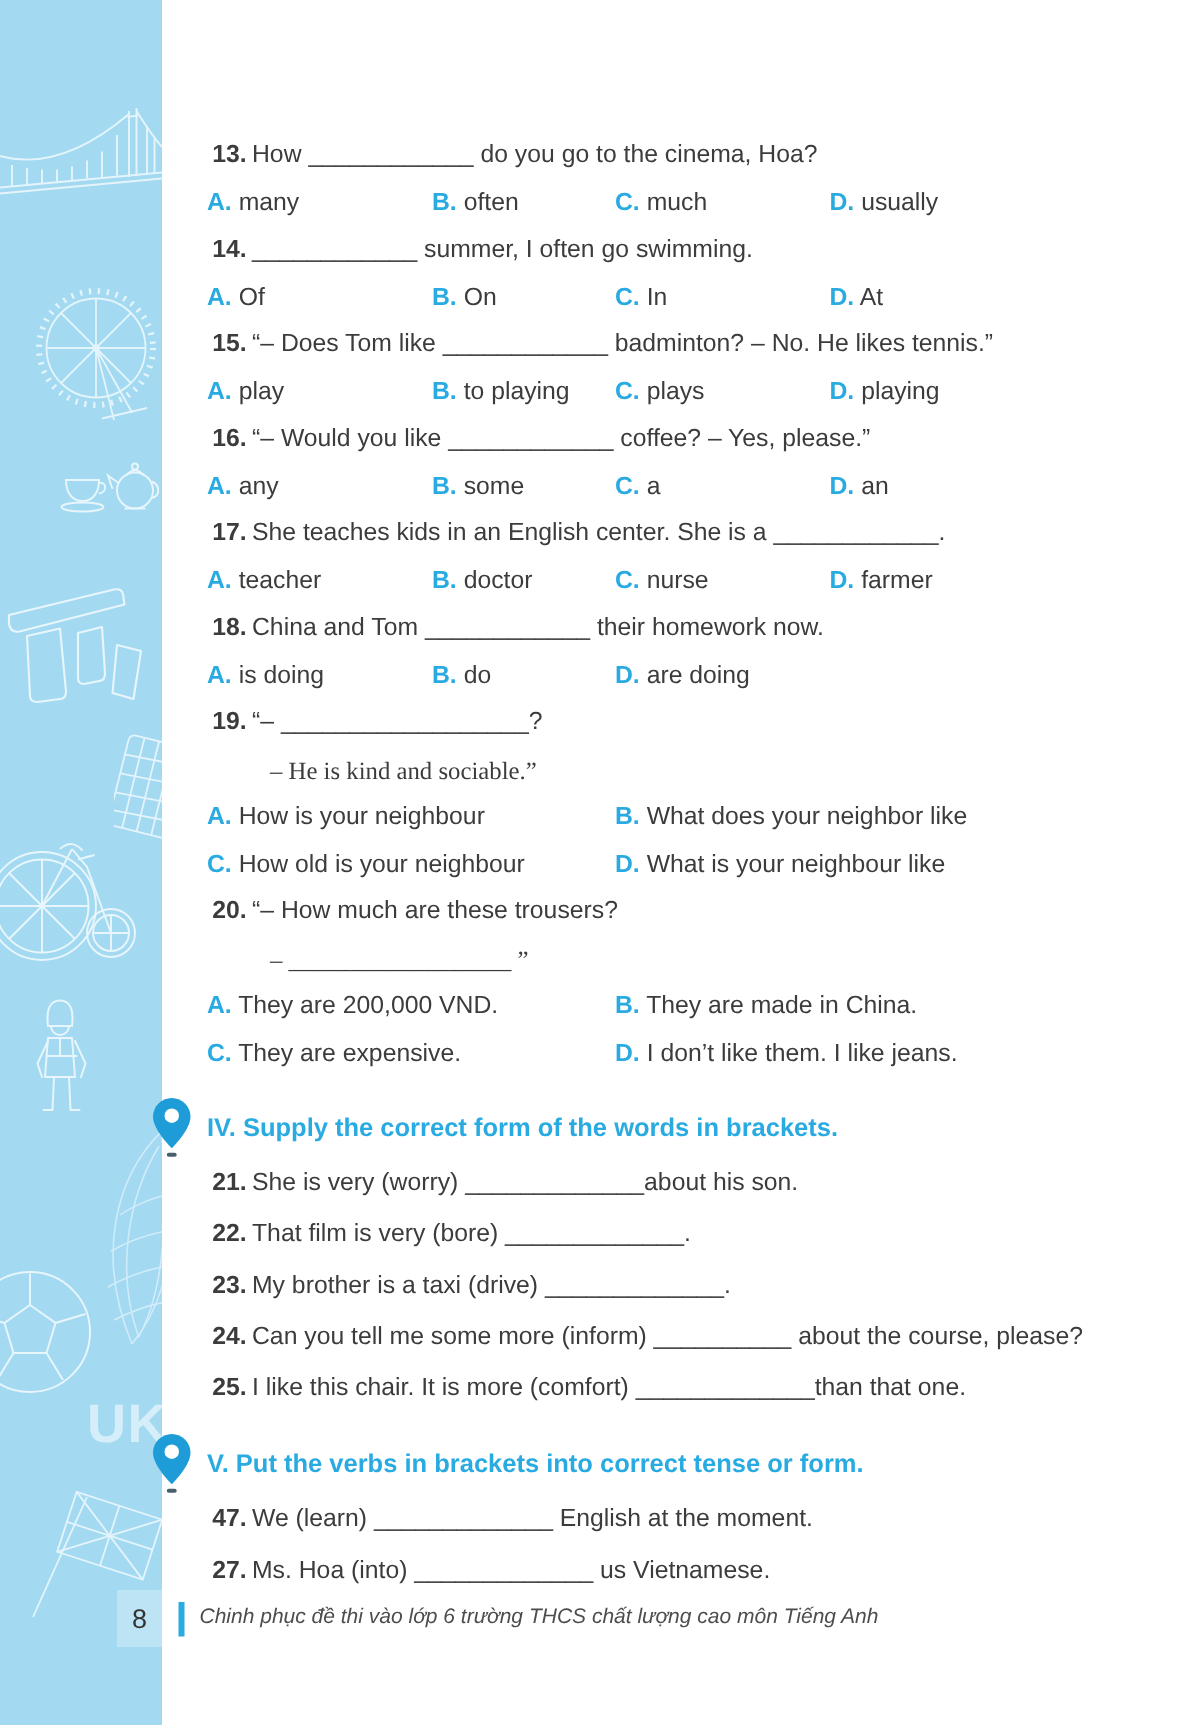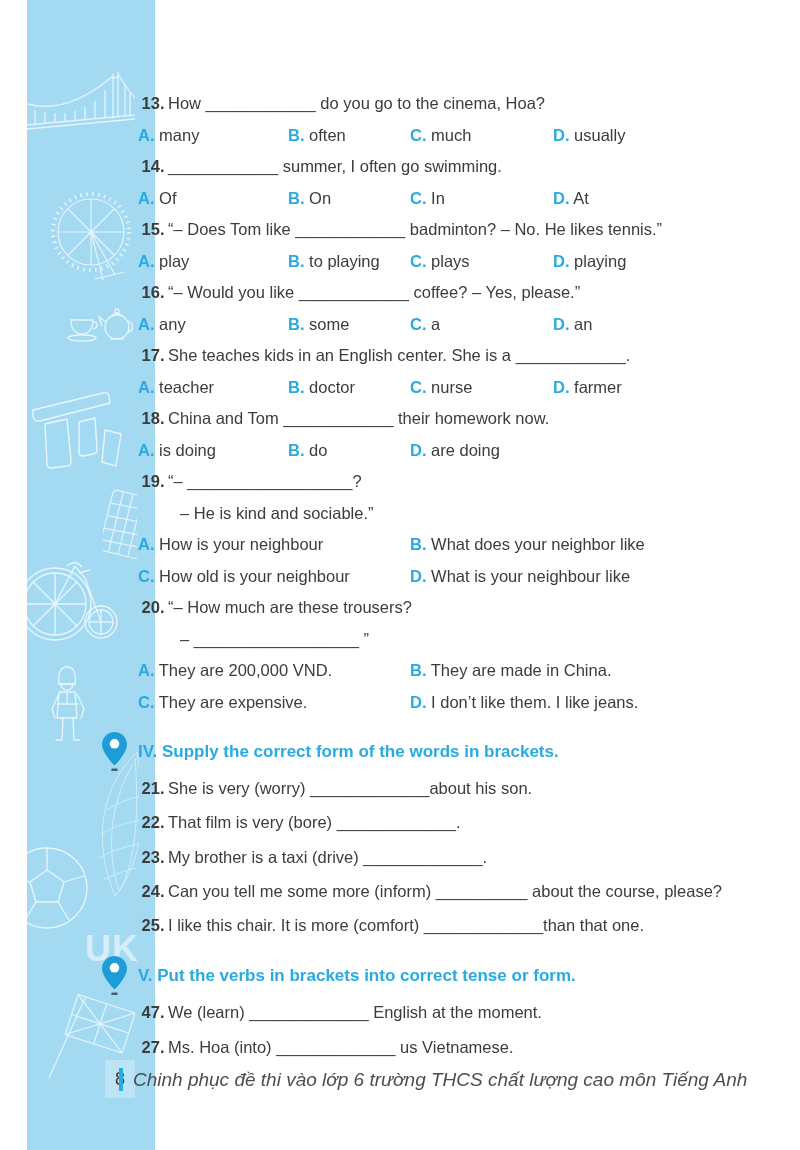--- a/index.html
+++ b/index.html
@@ -8,24 +8,23 @@
     position:relative;
     background:#ffffff;
     font-family:"Liberation Sans", sans-serif;
     color:var(--body, #3c3c3c);
     overflow:hidden;
   }
 
   
   .sidebar {
     position:absolute; left:0; top:0;
-    width:128px; height:1150px;
+    width:108px; height:1150px;
     background:var(--sidebar, #a3daf2);
     overflow:hidden;
-    margin-left:27px;
   }
   .deco { position:absolute; }
   .uk-watermark {
     position:absolute; left:58px; top:928px;
     font-size:36px; font-weight:bold; letter-spacing:1px;
     color:rgba(255,255,255,0.55);
   }
   .pagenum-box {
     position:absolute; left:78px; top:1060px;
     width:30px; height:38px;
@@ -34,21 +33,21 @@
     font-size:18px; color:#333333;
   }
 
   
   .content {
     position:absolute; left:138px; top:88px; width:648px;
     font-size:16.5px;
   }
   .qline { line-height:31.5px; white-space:nowrap; }
   .qnum { font-weight:bold; display:inline-block; min-width:30px;text-align:center; }
-  .cont { padding-left:42px; }
+  .cont { padding-left:42px;font-family:Liberation Serif, serif; }
   .opts {
     display:grid; 
     line-height:31.5px; white-space:nowrap;
   }
   .opts.cols4 { grid-template-columns:150px 122px 143px 1fr; }
   .opts.cols2 { grid-template-columns:272px 1fr; }
   .letter { color:var(--accent, #29abe2); font-weight:bold; }
 
   .section { margin-top:16px; }
   .section-header {
@@ -63,21 +62,21 @@
 
   
   .footer { position:absolute; left:0; top:1063px; width:800px; height:36px; }
   .footer-bar {
     position:absolute; left:119px; top:5px;
     width:4px; height:23px;
     background:var(--accent, #29abe2);
   }
   .footer-title {
     position:absolute; left:133px; top:6px;
-    font-style:italic; font-size:19px; color:#4d4d4d;
+    font-style:italic; font-size:14px; color:#4d4d4d;
     white-space:nowrap;
   }
 </style>
 </head>
 <body>
 
 <div class="page">
 
   <aside class="sidebar">
 

